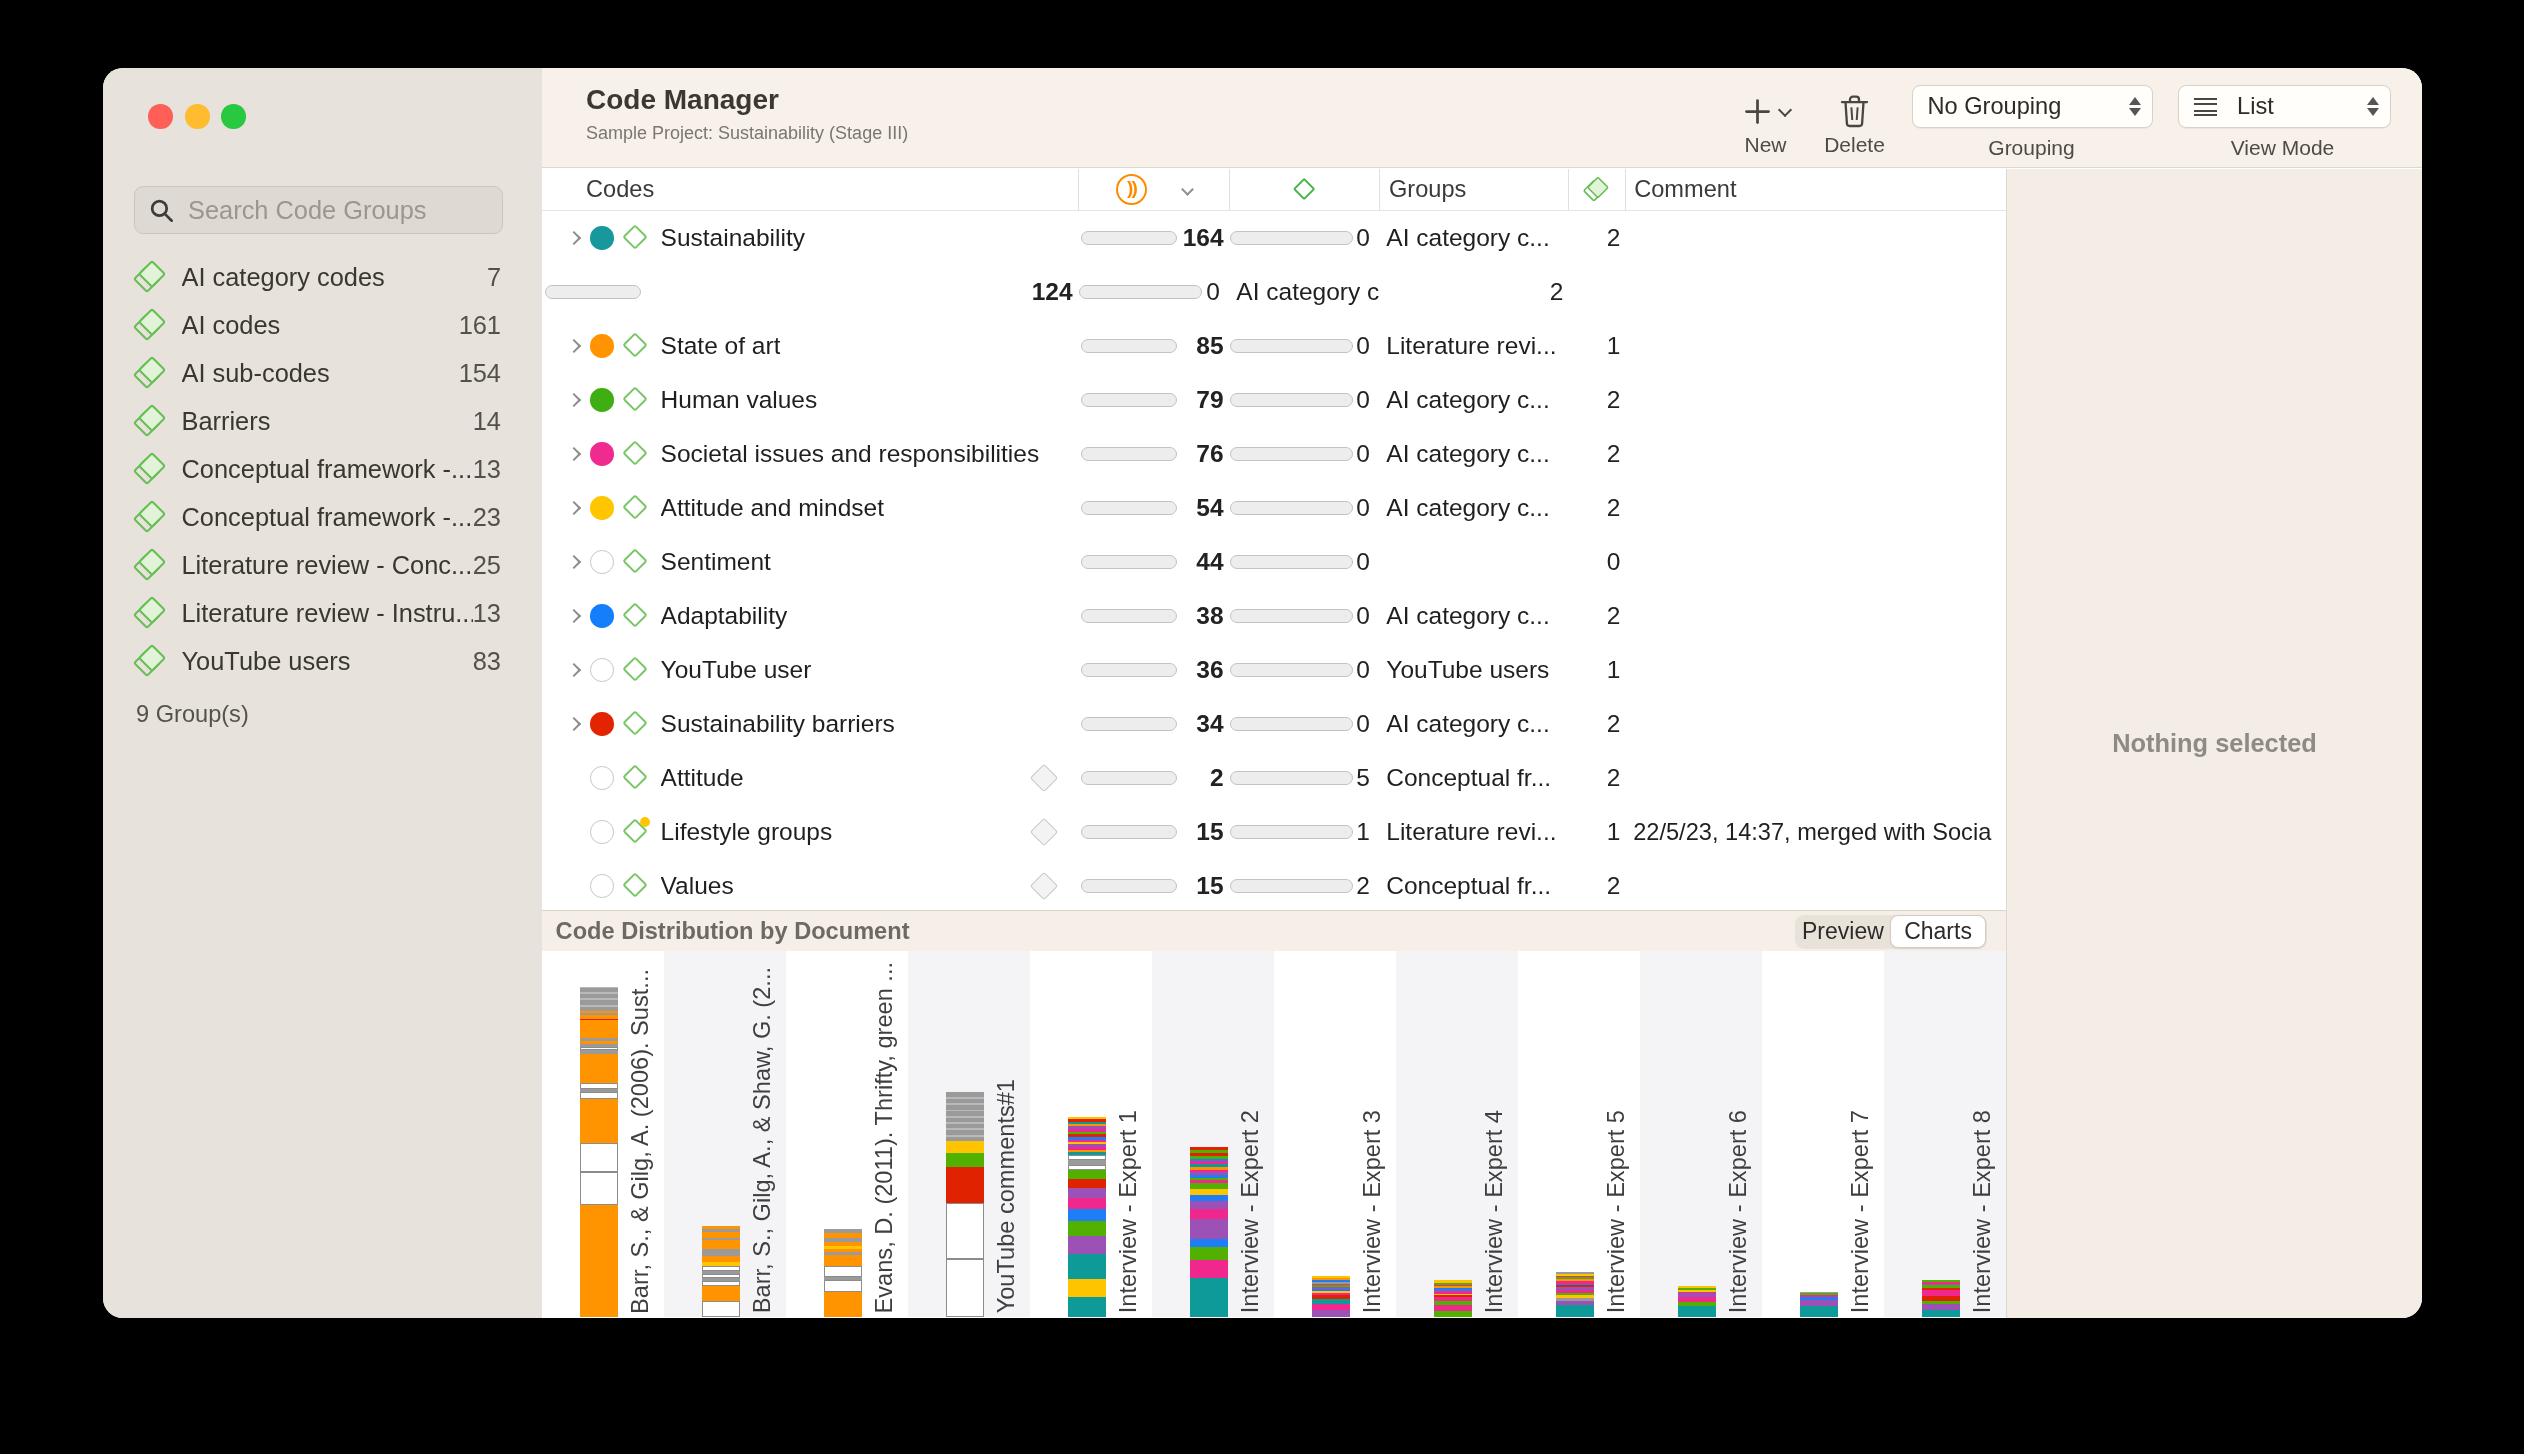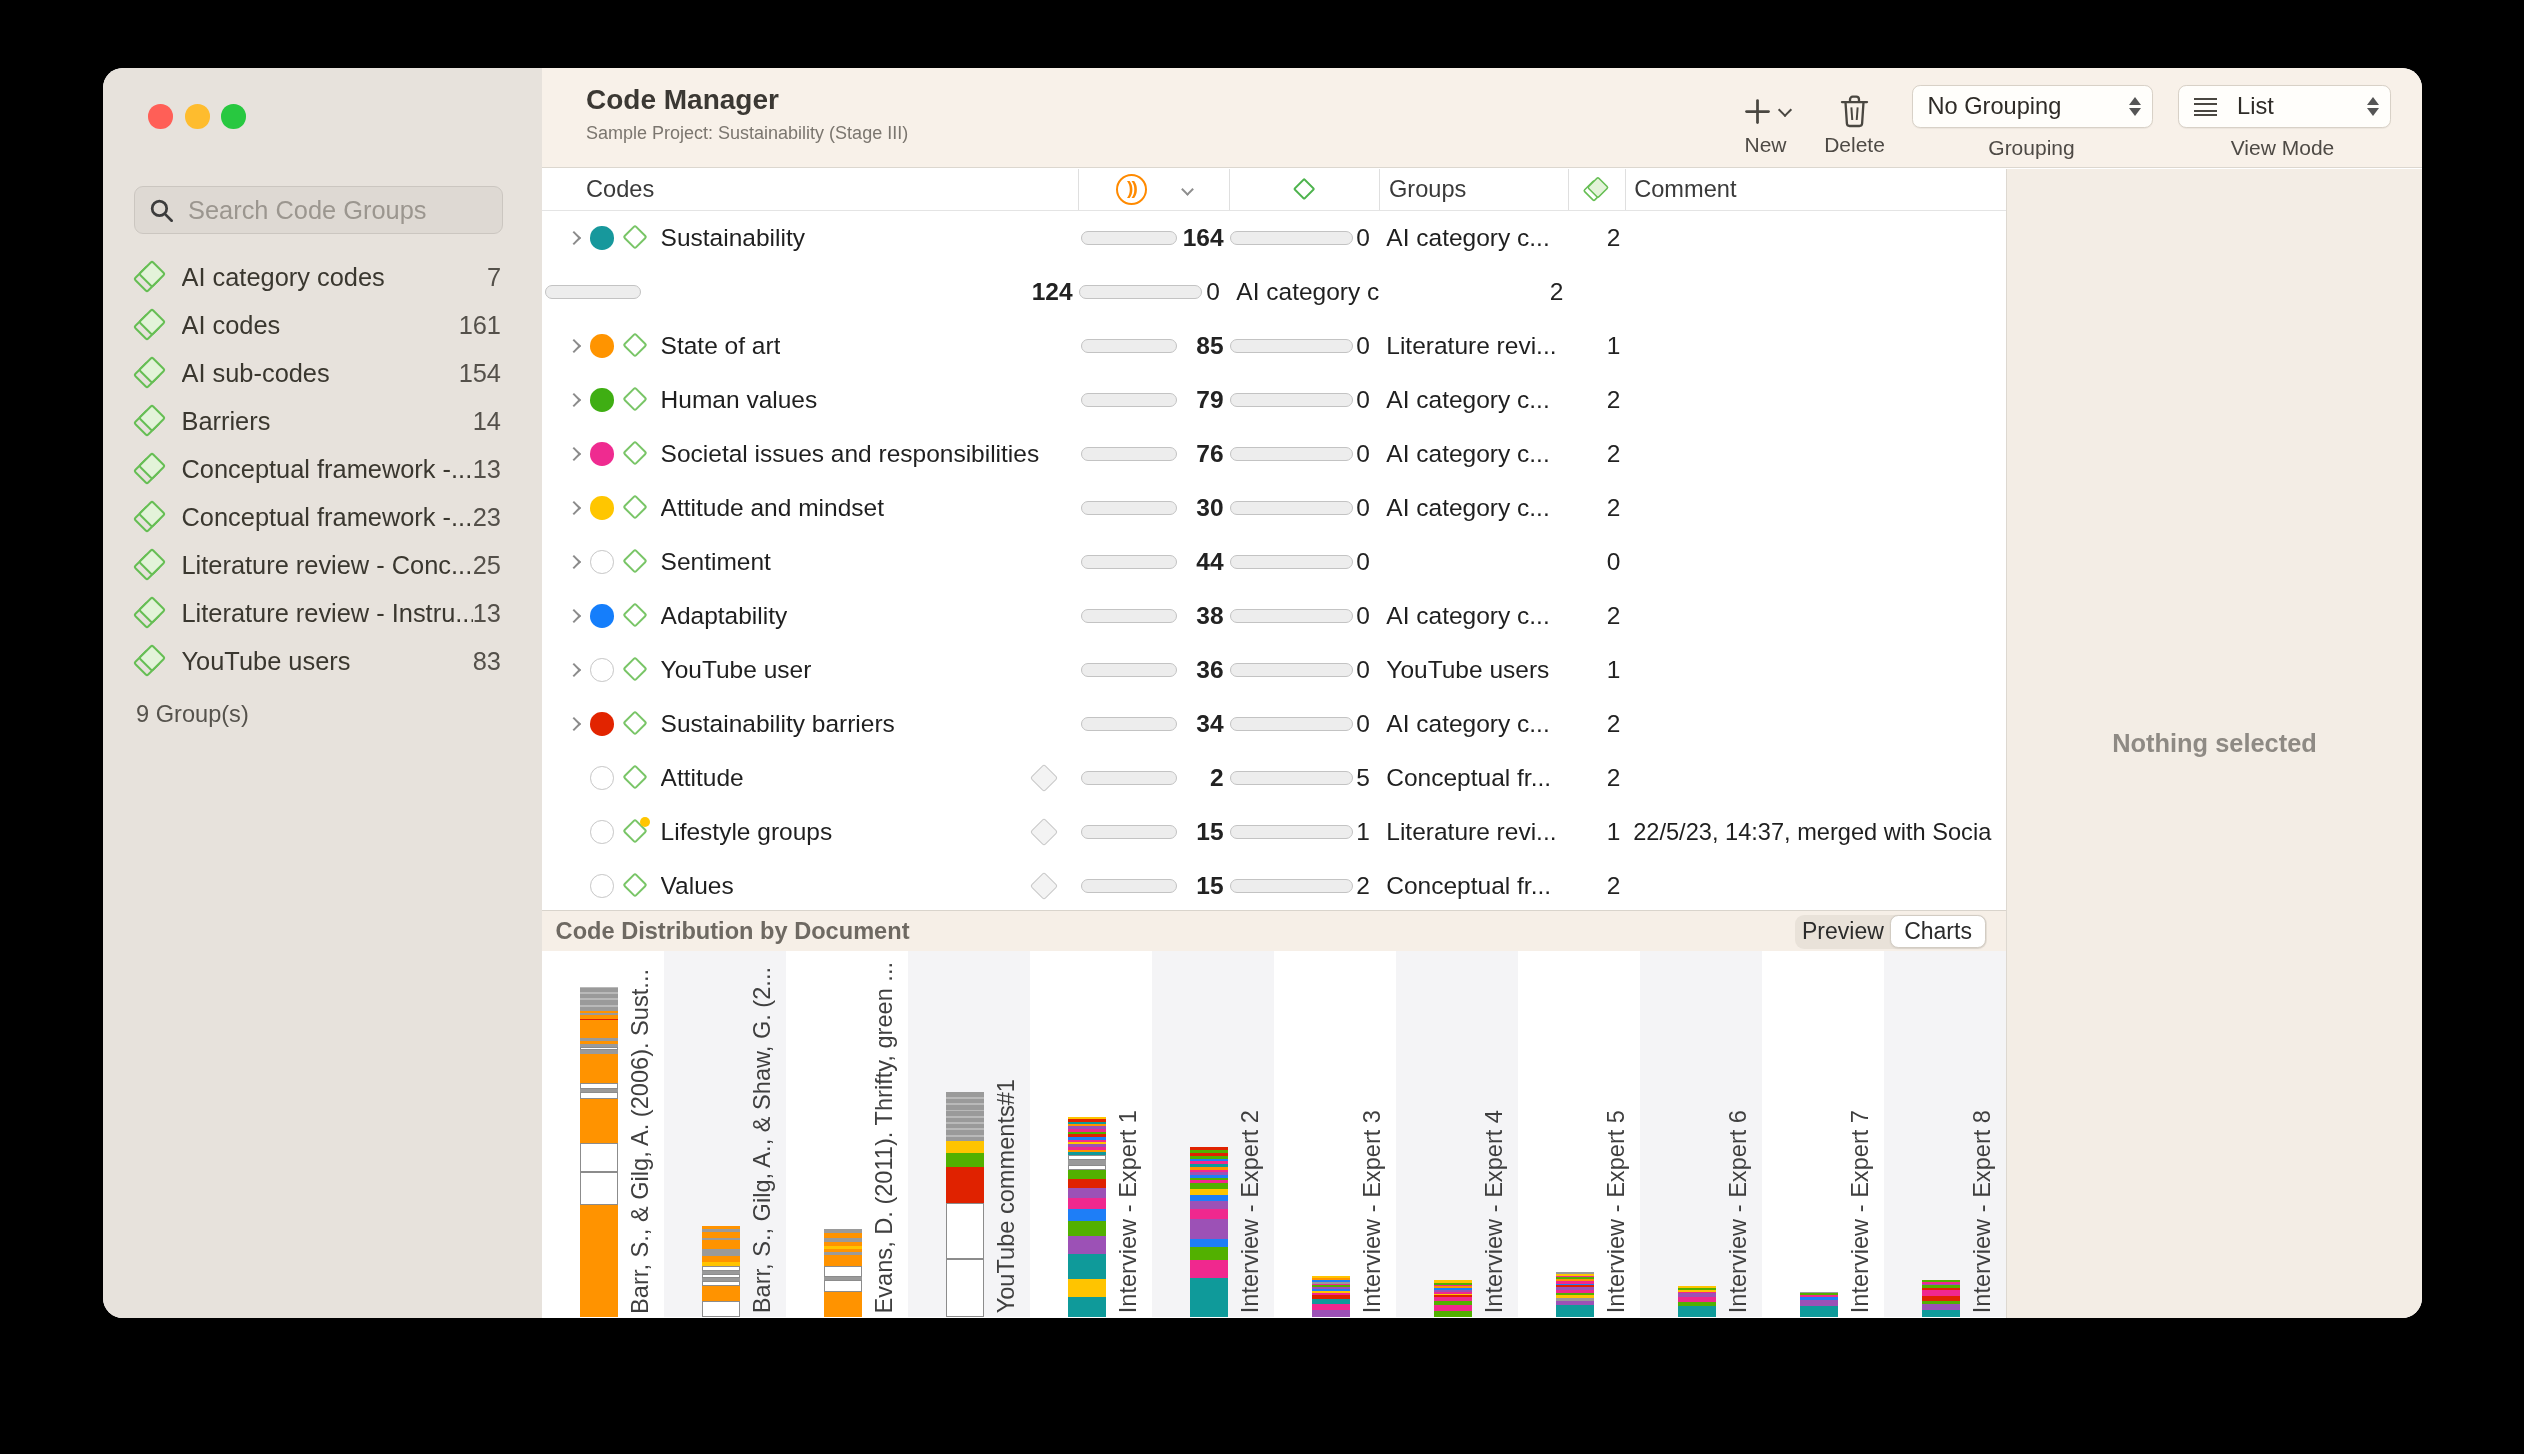--- a/index.html
+++ b/index.html
@@ -381,21 +381,21 @@
       <span class="r-chev"></span>
       <span class="r-dot" style="background: rgb(255, 198, 0);"></span>
       <span class="r-diamond">
             <i></i>
           </span>
       <span class="r-name">Attitude and mindset</span>
 
     </div>
     <div class="cell-bar1">
       <span class="track t1"><span class="fill" style="width: 32.9268%;"></span></span>
-      <span class="bnum">30</span>
+      <span class="bnum">54</span>
     </div>
     <div class="cell-bar2">
       <span class="track t2"><span class="fill" style="width: 0%;"></span></span>
       <span class="bnum">0</span>
     </div>
     <div class="cell-group">AI category c...</div>
     <div class="cell-gcount">2</div>
     <div class="cell-comment"></div>
   </div>
       <div class="trow tgrid">

